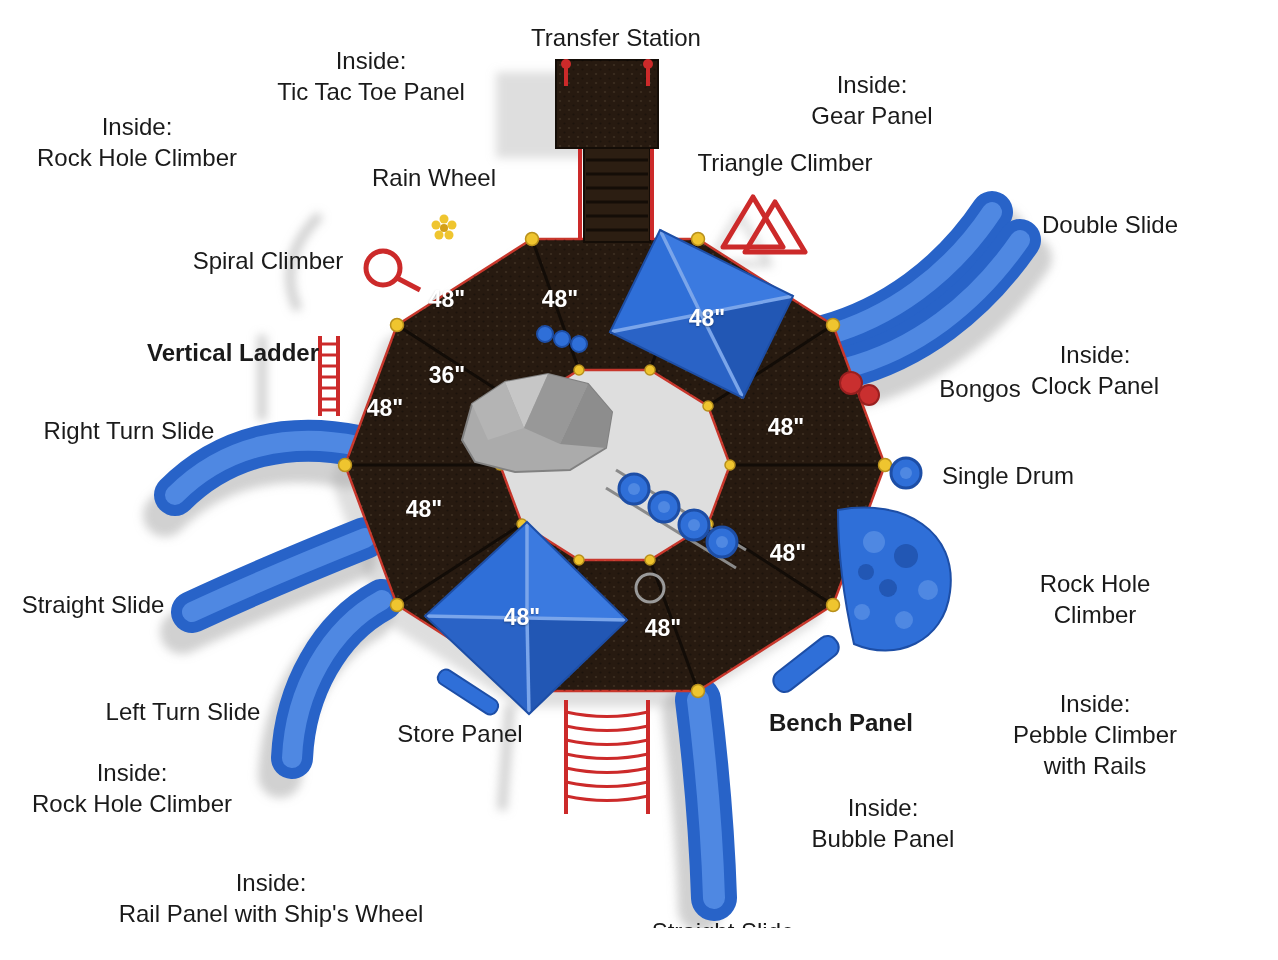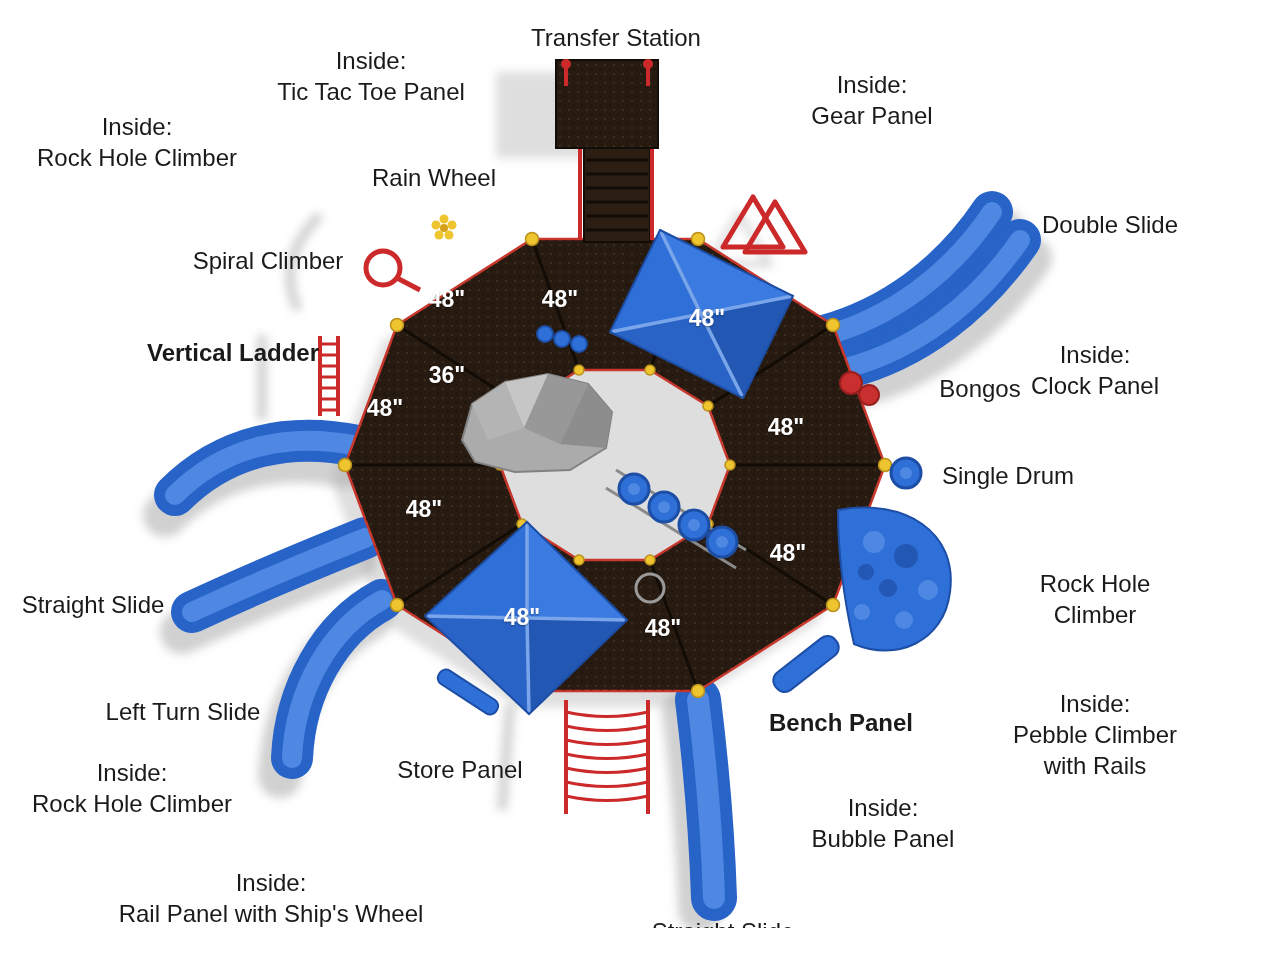--- a/index.html
+++ b/index.html
@@ -285,31 +285,33 @@
 
   <div class="labels-layer">
       <div class="label" style="left: 616px; top: 38px;">Transfer Station</div>
       <div class="label" style="left: 371px; top: 76px;">Inside:
 Tic Tac Toe Panel</div>
       <div class="label" style="left: 872px; top: 100px;">Inside:
 Gear  Panel</div>
       <div class="label" style="left: 137px; top: 142px;">Inside:
 Rock Hole Climber</div>
       <div class="label" style="left: 434px; top: 178px; text-align: center;">Rain Wheel</div>
+      <div class="label" style="left: 785px; top: 163px;">Triangle Climber</div>
       <div class="label" style="left: 1110px; top: 225px;">Double Slide</div>
       <div class="label" style="left: 268px; top: 261px;">Spiral Climber</div>
       <div class="label" style="left: 233px; top: 353px; font-weight: bold;">Vertical Ladder</div>
       <div class="label" style="left: 1095px; top: 370px;">Inside:
 Clock Panel</div>
       <div class="label" style="left: 932px; top: 389px; margin-left: 48px;">Bongos</div>
+      <div class="label" style="left: 129px; top: 431px;">Right Turn Slide</div>
       <div class="label" style="left: 1008px; top: 476px;">Single Drum</div>
       <div class="label" style="left: 93px; top: 605px;">Straight Slide</div>
       <div class="label" style="left: 1095px; top: 599px;">Rock Hole Climber</div>
       <div class="label" style="left: 183px; top: 712px;">Left Turn Slide</div>
-      <div class="label" style="left: 460px; top: 734px; margin-top: 36px;">Store Panel</div>
+      <div class="label" style="left: 460px; top: 734px;">Store Panel</div>
       <div class="label" style="left: 841px; top: 723px; font-weight: bold;">Bench Panel</div>
       <div class="label" style="left: 1095px; top: 735px;">Inside:
 Pebble Climber with Rails</div>
       <div class="label" style="left: 132px; top: 788px;">Inside:
 Rock Hole Climber</div>
       <div class="label" style="left: 883px; top: 823px;">Inside:
 Bubble Panel</div>
       <div class="label" style="left: 271px; top: 898px;">Inside:
 Rail Panel with Ship's Wheel</div>
       <div class="label" style="left: 723px; top: 932px;">Straight Slide</div>

